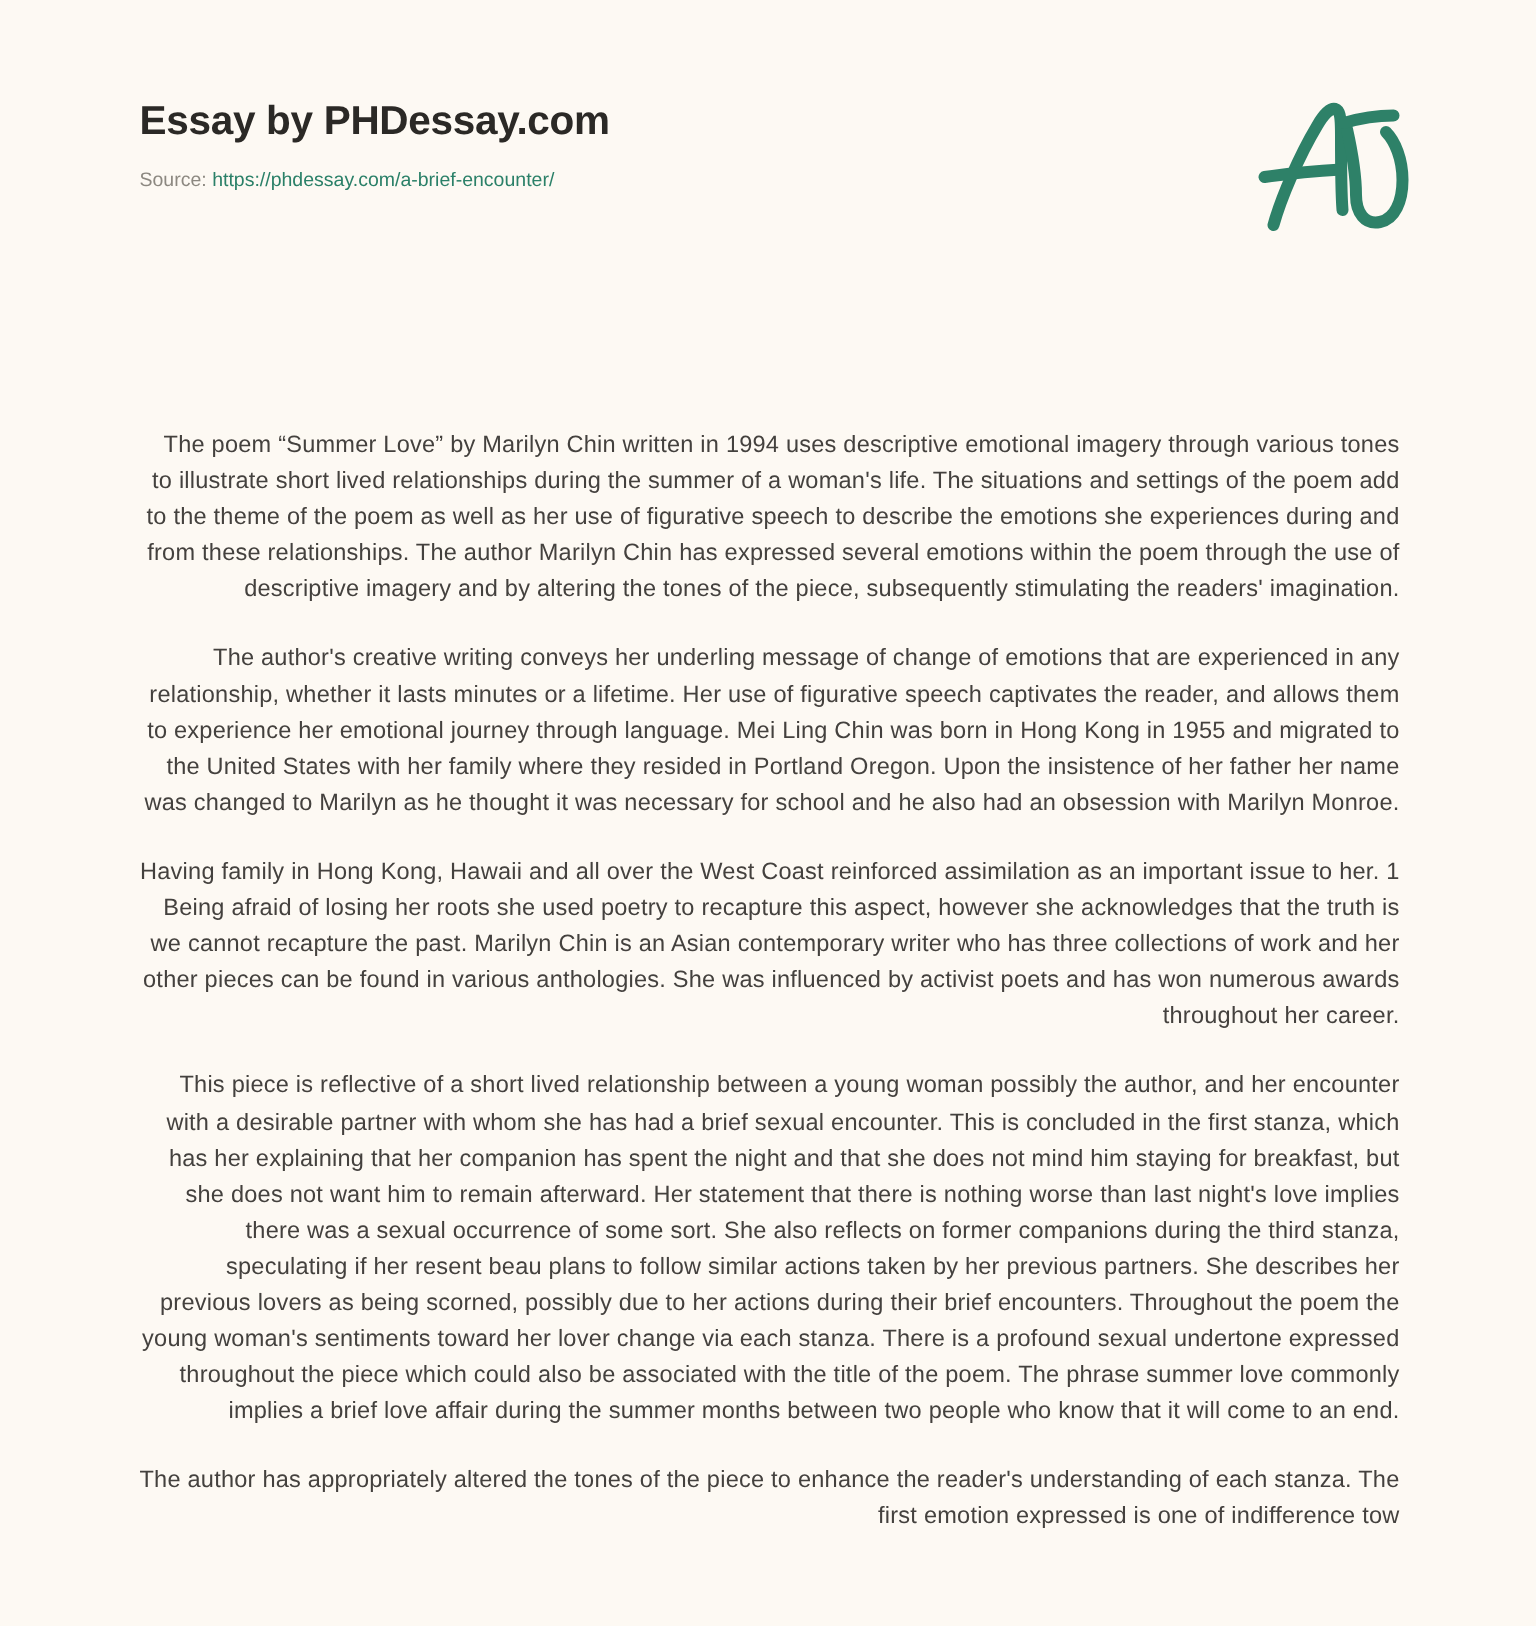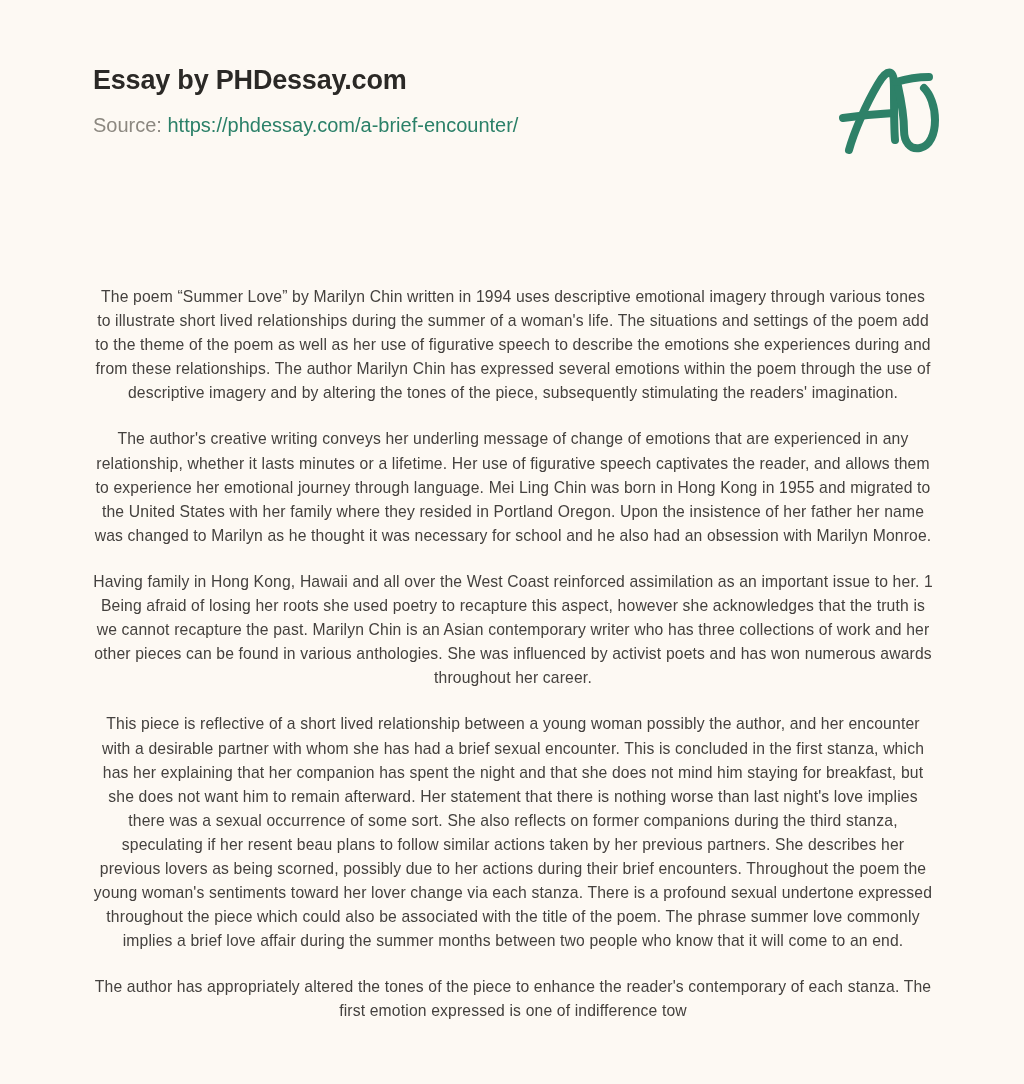--- a/index.html
+++ b/index.html
@@ -45,21 +45,21 @@
     font-weight: bold;
     line-height: 1.2;
     color: #2b2926;
     letter-spacing: -0.2px;
     margin: 0;
     white-space: nowrap;
   }
 
   .source-line {
     margin-top: 16px;
-    font-size: 20px;
+    font-size: 13px;
     line-height: 1.3;
     white-space: nowrap;
   }
   .source-label {
     color: #8c8880;
   }
   .source-url {
     color: #2b8068;
     text-decoration: none;
   }
@@ -97,21 +97,21 @@
     top: 285px;
     left: 93px;
     width: 840px;
   }
 
   .article p {
     margin: 0 0 22px 0;
     font-size: 15.7px;
     line-height: 24.1px;
     color: #44413e;
-    text-align: center;
+    text-align: right;
     letter-spacing: 0.01em;
   }
   .article p:last-child {
     margin-bottom: 0;
   }
 </style>
 </head>
 <body>
 
 <div class="page">
@@ -140,16 +140,16 @@
       </svg>
     </div>
   </div>
 
 
   <div class="article">
     <p>The poem “Summer Love” by Marilyn Chin written in 1994 uses descriptive emotional imagery through various tones to illustrate short lived relationships during the summer of a woman's life. The situations and settings of the poem add to the theme of the poem as well as her use of figurative speech to describe the emotions she experiences during and from these relationships. The author Marilyn Chin has expressed several emotions within the poem through the use of descriptive imagery and by altering the tones of the piece, subsequently stimulating the readers' imagination.</p>
     <p>The author's creative writing conveys her underling message of change of emotions that are experienced in any relationship, whether it lasts minutes or a lifetime. Her use of figurative speech captivates the reader, and allows them to experience her emotional journey through language. Mei Ling Chin was born in Hong Kong in 1955 and migrated to the United States with her family where they resided in Portland Oregon. Upon the insistence of her father her name was changed to Marilyn as he thought it was necessary for school and he also had an obsession with Marilyn Monroe.</p>
     <p>Having family in Hong Kong, Hawaii and all over the West Coast reinforced assimilation as an important issue to her. 1 Being afraid of losing her roots she used poetry to recapture this aspect, however she acknowledges that the truth is we cannot recapture the past. Marilyn Chin is an Asian contemporary writer who has three collections of work and her other pieces can be found in various anthologies. She was influenced by activist poets and has won numerous awards throughout her career.</p>
     <p>This piece is reflective of a short lived relationship between a young woman possibly the author, and her encounter with a desirable partner with whom she has had a brief sexual encounter. This is concluded in the first stanza, which has her explaining that her companion has spent the night and that she does not mind him staying for breakfast, but she does not want him to remain afterward. Her statement that there is nothing worse than last night's love implies there was a sexual occurrence of some sort. She also reflects on former companions during the third stanza, speculating if her resent beau plans to follow similar actions taken by her previous partners. She describes her previous lovers as being scorned, possibly due to her actions during their brief encounters. Throughout the poem the young woman's sentiments toward her lover change via each stanza. There is a profound sexual undertone expressed throughout the piece which could also be associated with the title of the poem. The phrase summer love commonly implies a brief love affair during the summer months between two people who know that it will come to an end.</p>
-    <p>The author has appropriately altered the tones of the piece to enhance the reader's contemporary of each stanza. The first emotion expressed is one of indifference tow</p>
+    <p>The author has appropriately altered the tones of the piece to enhance the reader's understanding of each stanza. The first emotion expressed is one of indifference tow</p>
   </div>
 
 </div>
 
 </body></html>

